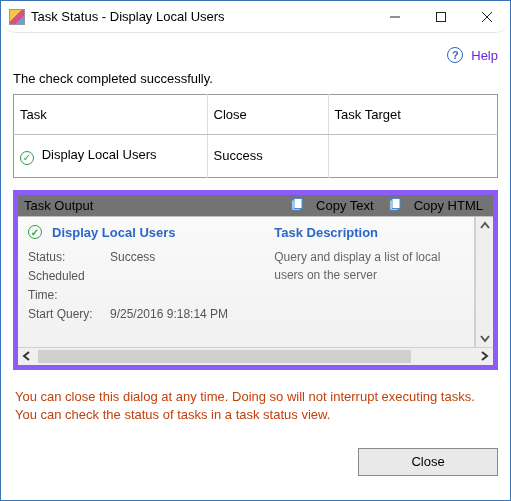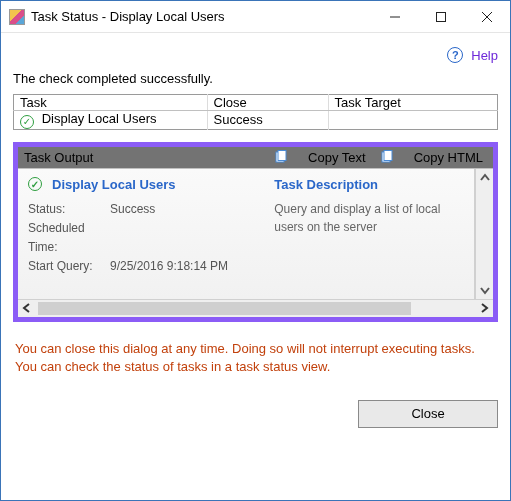--- a/index.html
+++ b/index.html
@@ -12,20 +12,21 @@
     height: 501px;
     overflow: hidden;
     border: 1px solid #3a74b8;
   }
   .titlebar {
     height: 32px;
     display: flex;
     align-items: center;
     background: #fff;
     border-bottom: 1px solid #e5e5e5;
+    border-radius: 15px;
   }
   .titlebar .app-icon {
     width: 16px; height: 16px;
     margin: 0 6px 0 8px;
     background: linear-gradient(135deg,#f3c54d 0 40%,#d94f8a 40% 70%,#5aa6d8 70% 100%);
     border: 1px solid #999;
   }
   .titlebar .title {
     flex: 1;
     font-size: 13px;
@@ -65,21 +66,21 @@
   }
 
   table.task-table {
     width: 100%;
     border-collapse: collapse;
     border: 1px solid #9a9a9a;
     font-size: 13px;
   }
   table.task-table th, table.task-table td {
     text-align: left;
-    padding: 0 6px;
+    padding: 12px 6px;
     border-right: 1px solid #dcdcdc;
     margin-top: 6px;
   }
   table.task-table th {
     font-weight: normal;
     background: #fff;
     border-bottom: 1px solid #c0c0c0;
   }
   table.task-table tr:last-child td { border-bottom: none; }
   .col-task { width: 40%; }
@@ -98,21 +99,21 @@
     background: #737373;
   }
   .output-header {
     display: flex;
     align-items: center;
     padding: 3px 6px;
     border-bottom: 1px solid #c0c0c0;
   }
   .output-header .lbl { flex: 1; }
   .copy-btn {
-    display: inline-flex; align-items: center; gap: 20px;
+    display: inline-flex; align-items: center; gap: 12px;
     padding: 0 4px; cursor: pointer;
     color: #000;
   }
   .copy-btn + .copy-btn { margin-left: 6px; }
   .mini-icon { width: 14px; height: 14px; }
 
   .output-body {
     display: flex;
     height: 130px;
     background: #f7f7f7;

